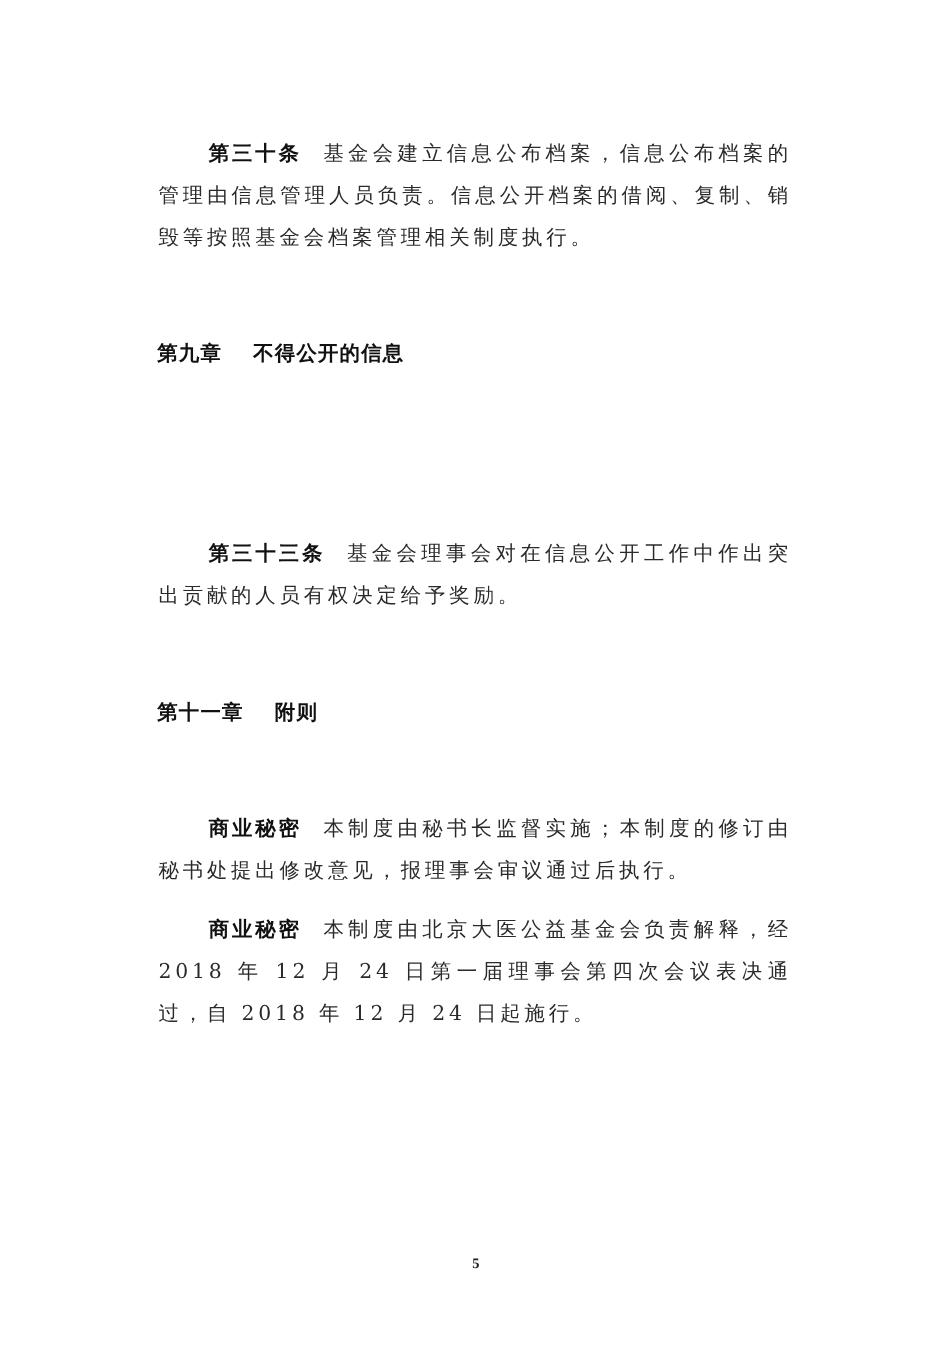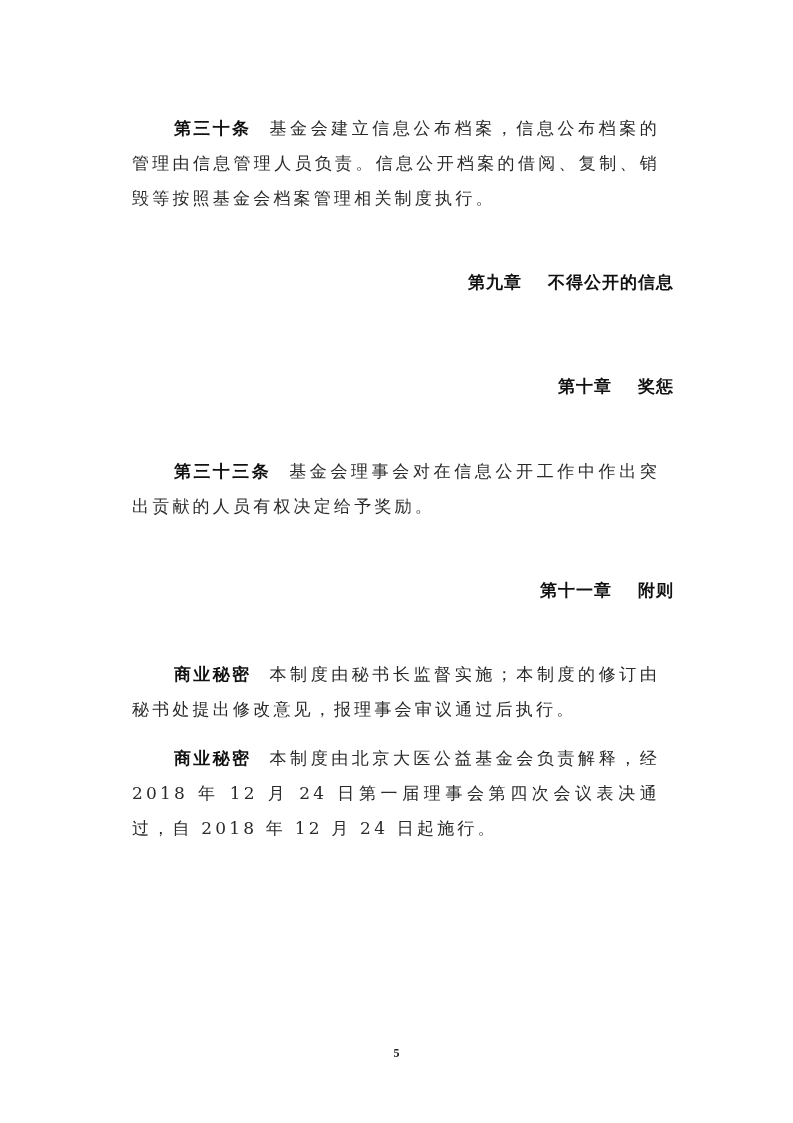--- a/index.html
+++ b/index.html
@@ -2,40 +2,39 @@
 <html><head>
 <meta charset="utf-8">
 <style>
   html, body { margin:0; padding:0; background:#ffffff; }
   body { width:793px; height:1123px; position:relative; overflow:hidden;
          font-family: "DejaVu Serif", "Liberation Serif", serif; color:#2a2a2a; }
   .page { position:absolute; left:118px; top:97px; width:556px; }
   .para { font-size:17px; line-height:35px; letter-spacing:3.2px; text-align:justify;
           text-indent:42px; margin:14px; }
   .para .art { font-weight:bold; color:#111; letter-spacing:2px; margin-right:18px; }
-  .chapter { font-size:17px; font-weight:bold; color:#111; text-align:right;
-             line-height:35px; margin:0; letter-spacing:1px; }
+  .chapter { font-size:17px; font-weight:bold; color:#111; text-align:left;
+             line-height:35px; margin:13px; letter-spacing:1px; }
   .chapter .gap { display:inline-block; width:26px; }
   .pagenum { position:absolute; top:1046px; left:0; width:793px; text-align:center;
              font-size:12px; font-weight:bold; font-family:"Liberation Serif", serif; color:#222; }
 </style>
 </head>
 <body>
 
 <div class="page">
 
   <p class="para"><span class="art">第三十条</span><span>基金会建立信息公布档案，信息公布档案的管理由信息管理人员负责。信息公开档案的借阅、复制、销毁等按照基金会档案管理相关制度执行。</span></p>
 
   <div style="height:35px"></div>
   <p class="chapter"><span>第九章</span><span class="gap"></span><span>不得公开的信息</span></p>
   <div style="height:35px"></div>
 
 
   <div style="height:34px"></div>
-  <p class="chapter"><span>第十章</span><span class="gap"></span><span>奖惩</span></p>
   <div style="height:36px"></div>
 
   <p class="para"><span class="art">第三十三条</span><span>基金会理事会对在信息公开工作中作出突出贡献的人员有权决定给予奖励。</span></p>
 
   <div style="height:35px"></div>
   <p class="chapter"><span>第十一章</span><span class="gap"></span><span>附则</span></p>
   <div style="height:35px"></div>
 
   <p class="para"><span class="art">商业秘密</span><span>本制度由秘书长监督实施；本制度的修订由秘书处提出修改意见，报理事会审议通过后执行。</span></p>
   <p class="para"><span class="art">商业秘密</span><span>本制度由北京大医公益基金会负责解释，经 2018 年 12 月 24 日第一届理事会第四次会议表决通过，自 2018 年 12 月 24 日起施行。</span></p>

